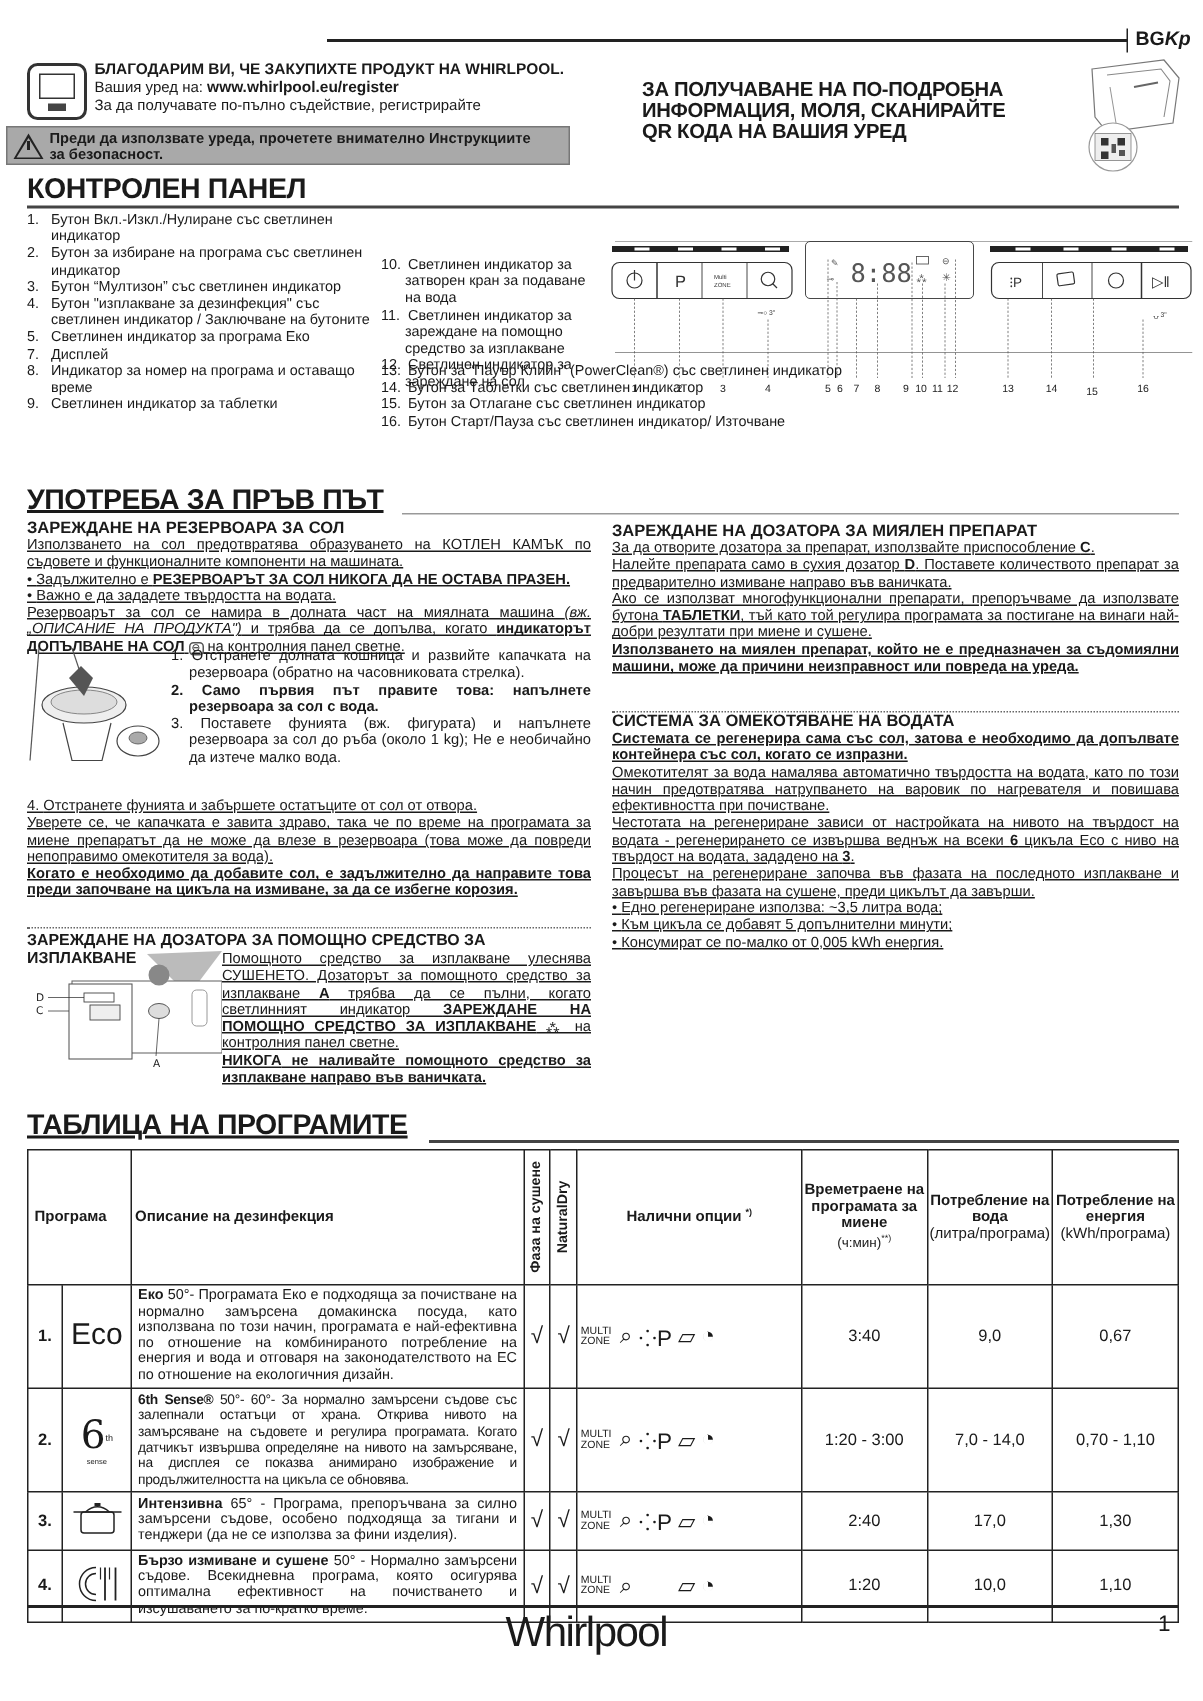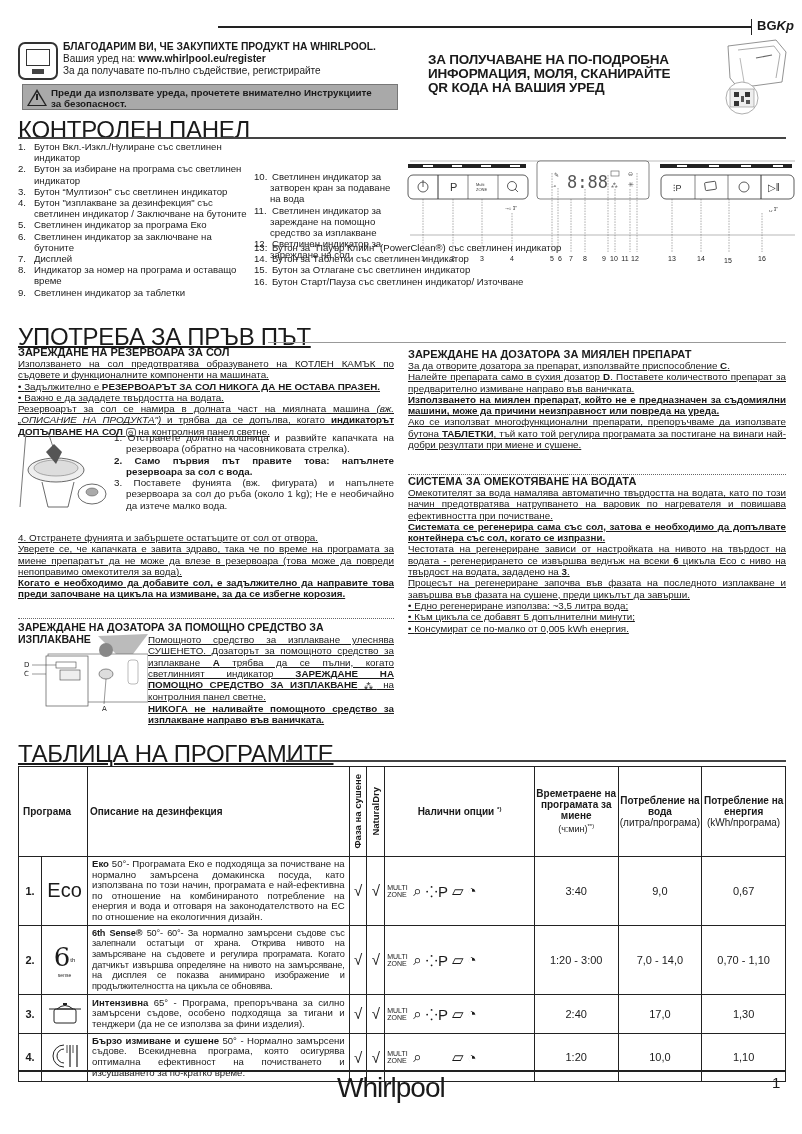--- a/index.html
+++ b/index.html
@@ -7,27 +7,27 @@
   .abs { position: absolute; }
   .topline { left: 218px; top: 26px; width: 534px; height: 1.5px; background: #222; }
   .topline-tick { left: 751px; top: 19px; width: 1px; height: 16px; background: #222; }
   .lang { left: 757px; top: 18px; font-weight: bold; font-size: 13px; font-family: "Liberation Sans", sans-serif; }
   .lang i { font-style: italic; }
   .monitor { left: 18px; top: 42px; width: 40px; height: 38px; border: 2px solid #333; border-radius: 7px; }
   .monitor .scr { position: absolute; left: 6px; top: 5px; width: 24px; height: 17px; border: 1.5px solid #333; }
   .monitor .st { position: absolute; left: 12px; top: 25px; width: 12px; height: 5px; background: #444; }
   .thanks { left: 63px; top: 41px; font-size: 10px; line-height: 12px; font-family: "Liberation Sans", sans-serif; }
   .thanks b { font-size: 10.3px; }
-  .warn { left: 22px; top: 84px; width: 376px; height: 26px; background: #a9a9a9; border: 1px solid #777; font-size: 9.8px; line-height: 11px; font-weight: bold; padding: 2px 16px 0 28px; font-family: "Liberation Sans", sans-serif; }
+  .warn { left: 4px; top: 84px; width: 376px; height: 26px; background: #a9a9a9; border: 1px solid #777; font-size: 9.8px; line-height: 11px; font-weight: bold; padding: 2px 16px 0 28px; font-family: "Liberation Sans", sans-serif; }
   .warn .tri { position: absolute; left: 4px; top: 4px; width: 0; height: 0; border-left: 10px solid transparent; border-right: 10px solid transparent; border-bottom: 17px solid #222; }
   .warn .tri::after { content: ""; position: absolute; left: -8px; top: 2.5px; border-left: 8px solid transparent; border-right: 8px solid transparent; border-bottom: 13px solid #a9a9a9; }
   .warn .tri span { position: absolute; left: -1px; top: 5px; width: 2px; height: 6px; background: #222; z-index: 2; }
   .qrtext { left: 428px; top: 53px; font-weight: bold; font-size: 13.5px; line-height: 14px; font-family: "Liberation Sans", sans-serif; letter-spacing: -0.2px; }
   .qrimg { left: 716px; top: 38px; width: 78px; height: 78px; }
-  h1.sec { position: absolute; left: 18px; font-size: 24px; font-weight: normal; font-family: "Liberation Sans", sans-serif; letter-spacing: -0.3px; }
+  h1.sec { position: absolute; left: 18px; font-size: 19px; font-weight: bold; font-family: "Liberation Sans", sans-serif; letter-spacing: -0.3px; }
   .secline { height: 2px; background: #444; position: absolute; }
   .secline-thin { height: 1px; background: #999; position: absolute; }
   .list { font-size: 9.6px; line-height: 11.2px; font-family: "Liberation Sans", sans-serif; }
   .list li { list-style: none; padding-left: 16px; text-indent: -16px; }
   .list li .n { display: inline-block; width: 16px; text-indent: 0; }
   .panel { left: 405px; top: 155px; width: 390px; height: 110px; }
   .body { font-size: 9.8px; line-height: 11.3px; font-family: "Liberation Sans", sans-serif; text-align: justify; }
   .body p { margin: 0; text-decoration: underline; }
   .sub { font-weight: bold; font-size: 11px; line-height: 12px; font-family: "Liberation Sans", sans-serif; }
   .dots { border-top: 1.2px dotted #666; position: absolute; }
@@ -91,21 +91,20 @@
 
 <h1 class="sec" style="top:116px;">КОНТРОЛЕН ПАНЕЛ</h1>
 <div class="secline" style="left:18px; top:137px; width:768px;"></div>
 
 <ul class="abs list" style="left:18px; top:141px; width:232px;">
   <li><span class="n">1.</span><span>Бутон Вкл.-Изкл./Нулиране със светлинен индикатор</span></li>
   <li><span class="n">2.</span><span>Бутон за избиране на програма със светлинен индикатор</span></li>
   <li><span class="n">3.</span><span>Бутон “Мултизон” със светлинен индикатор</span></li>
   <li><span class="n">4.</span><span>Бутон "изплакване за дезинфекция" със светлинен индикатор / Заключване на бутоните</span></li>
   <li><span class="n">5.</span><span>Светлинен индикатор за програма Еко</span></li>
-  <li><span class="n">6.</span><span>Светлинен индикатор за заключване на бутоните</span></li>
   <li><span class="n">7.</span><span>Дисплей</span></li>
   <li><span class="n">8.</span><span>Индикатор за номер на програма и оставащо време</span></li>
   <li><span class="n">9.</span><span>Светлинен индикатор за таблетки</span></li>
 </ul>
 <ul class="abs list" style="left:254px; top:141px; width:148px;margin-top:30px;">
   <li><span class="n" style="width:18px;">10.</span><span>Светлинен индикатор за затворен кран за подаване на вода</span></li>
   <li><span class="n" style="width:18px;">11.</span><span>Светлинен индикатор за зареждане на помощно средство за изплакване</span></li>
   <li><span class="n" style="width:18px;">12.</span><span>Светлинен индикатор за зареждане на сол</span></li>
 </ul>
 <ul class="abs list" style="left:254px; top:242px; width:400px;">
@@ -259,31 +258,31 @@
 <div class="abs body" style="left:148px; top:634px; width:246px;">
   <p><span>Помощното средство за изплакване улеснява СУШЕНЕТО. Дозаторът за помощното средство за изплакване </span><b>A</b><span> трябва да се пълни, когато светлинният индикатор </span><b>ЗАРЕЖДАНЕ НА ПОМОЩНО СРЕДСТВО ЗА ИЗПЛАКВАНЕ</b> <span style="font-size:8px;">⁂</span><span> на контролния панел светне.</span></p>
   <p><b>НИКОГА</b><b> не наливайте помощното средство за изплакване направо във ваничката.</b></p>
 </div>
 
 <div class="abs" style="left:408px; top:348px; width:378px;">
   <div class="sub">ЗАРЕЖДАНЕ НА ДОЗАТОРА ЗА МИЯЛЕН ПРЕПАРАТ</div>
   <div class="body">
     <p><span>За да отворите дозатора за препарат, използвайте приспособление </span><b>C</b>.</p>
     <p><span>Налейте препарата само в сухия дозатор </span><b>D</b><span>. Поставете количеството препарат за предварително измиване направо във ваничката.</span></p>
+    <p><span>Ако се използват многофункционални препарати, препоръчваме да използвате бутона </span><b>ТАБЛЕТКИ</b><span>, тъй като той регулира програмата за постигане на винаги най-добри резултати при миене и сушене.</span></p>
     <p><b>Използването на миялен препарат, който не е предназначен за съдомиялни машини, може да причини неизправност или повреда на уреда.</b></p>
-    <p><span>Ако се използват многофункционални препарати, препоръчваме да използвате бутона </span><b>ТАБЛЕТКИ</b><span>, тъй като той регулира програмата за постигане на винаги най-добри резултати при миене и сушене.</span></p>
   </div>
 </div>
 <div class="dots" style="left:408px; top:474px; width:378px;"></div>
 
 <div class="abs" style="left:408px; top:475px; width:378px;">
   <div class="sub">СИСТЕМА ЗА ОМЕКОТЯВАНЕ НА ВОДАТА</div>
   <div class="body">
+    <p><b>Системата се регенерира сама със сол, затова е необходимо да допълвате контейнера със сол, когато се изпразни.</b></p>
     <p>Омекотителят за вода намалява автоматично твърдостта на водата, като по този начин предотвратява натрупването на варовик по нагревателя и повишава ефективността при почистване.</p>
-    <p><b>Системата се регенерира сама със сол, затова е необходимо да допълвате контейнера със сол, когато се изпразни.</b></p>
     <p><span>Честотата на регенериране зависи от настройката на нивото на твърдост на водата - регенерирането се извършва веднъж на всеки </span><b>6</b><span> цикъла Eco с ниво на твърдост на водата, зададено на </span><b>3</b><span>.</span></p>
     <p>Процесът на регенериране започва във фазата на последното изплакване и завършва във фазата на сушене, преди цикълът да завърши.</p>
     <p>• <span>Едно регенериране използва: ~3,5 литра вода;</span></p>
     <p>• <span>Към цикъла се добавят 5 допълнителни минути;</span></p>
     <p>• <span>Консумират се по-малко от 0,005 kWh енергия.</span></p>
   </div>
 </div>
 
 <h1 class="sec" style="top:740px; text-decoration: underline; text-decoration-thickness: 2px;">ТАБЛИЦА НА ПРОГРАМИТЕ</h1>
 <div class="secline" style="left:286px; top:760px; width:500px; height:1.5px;"></div>

